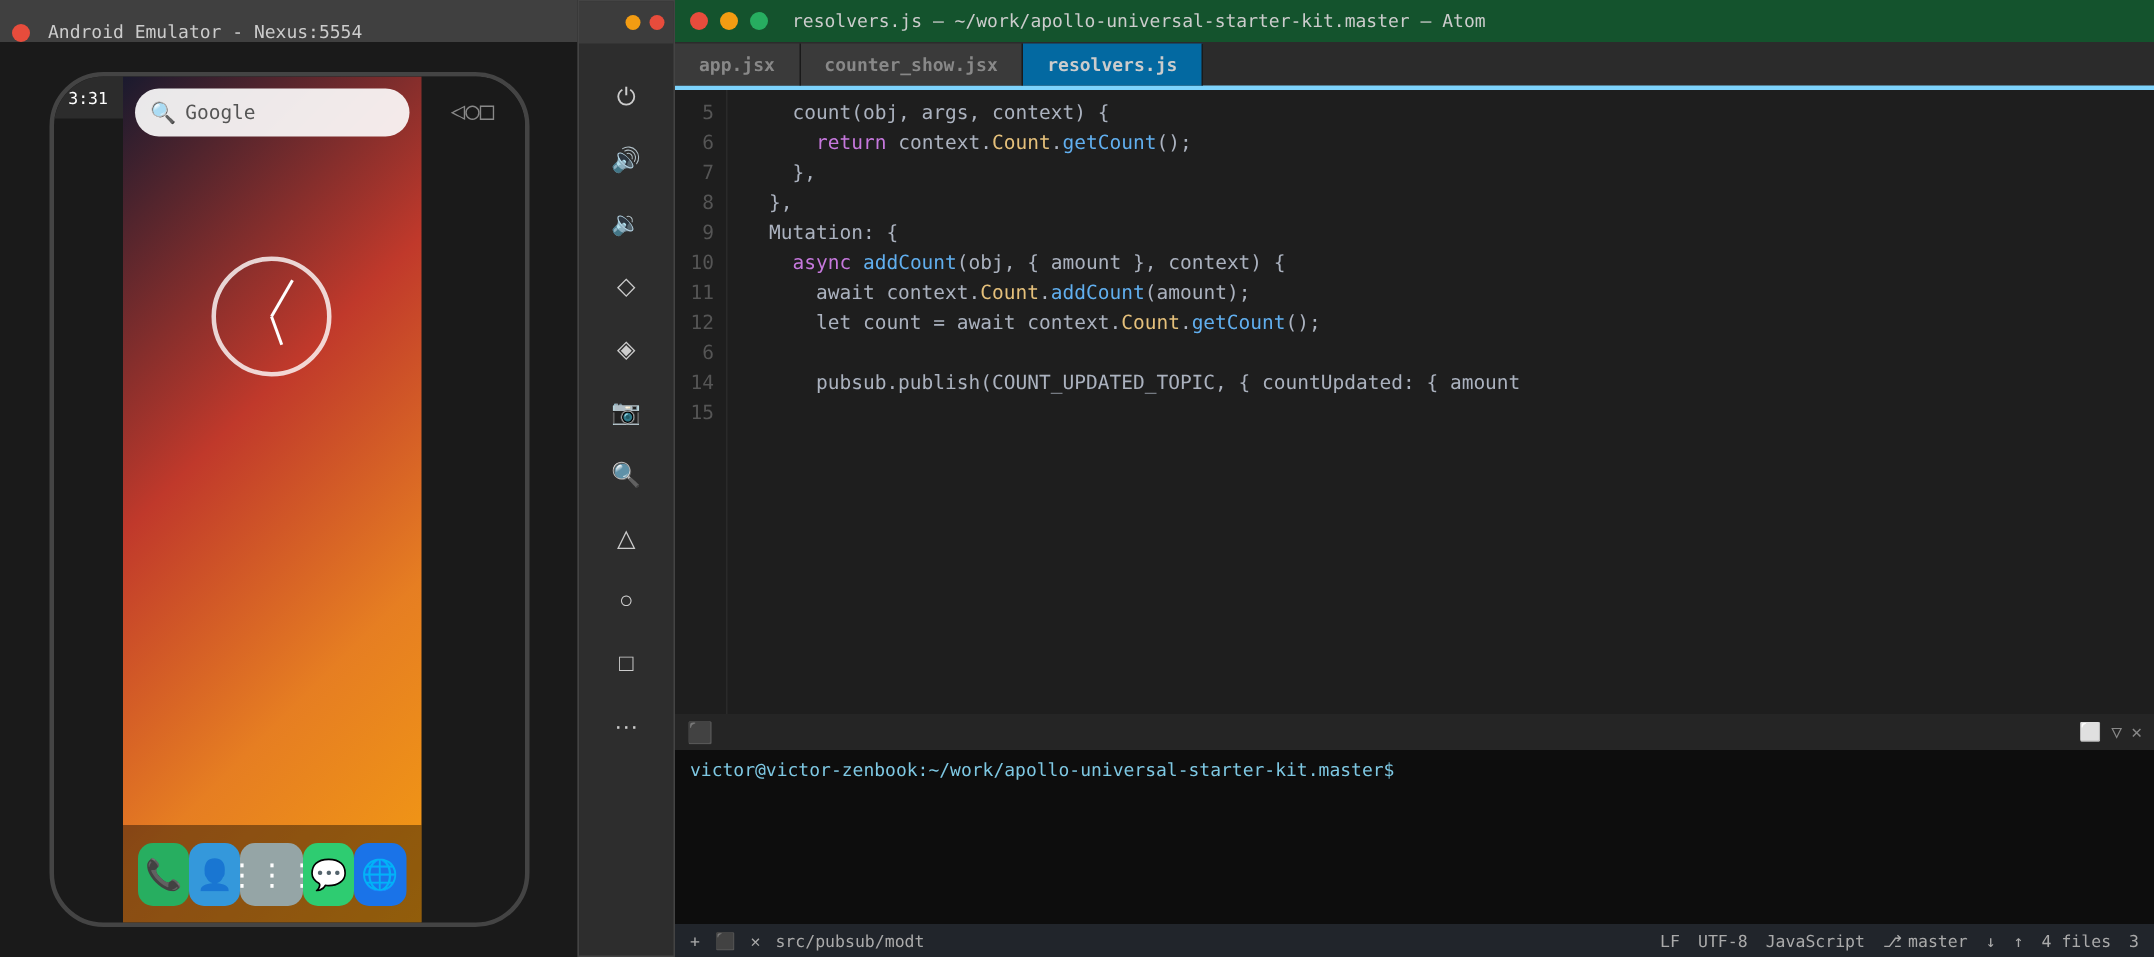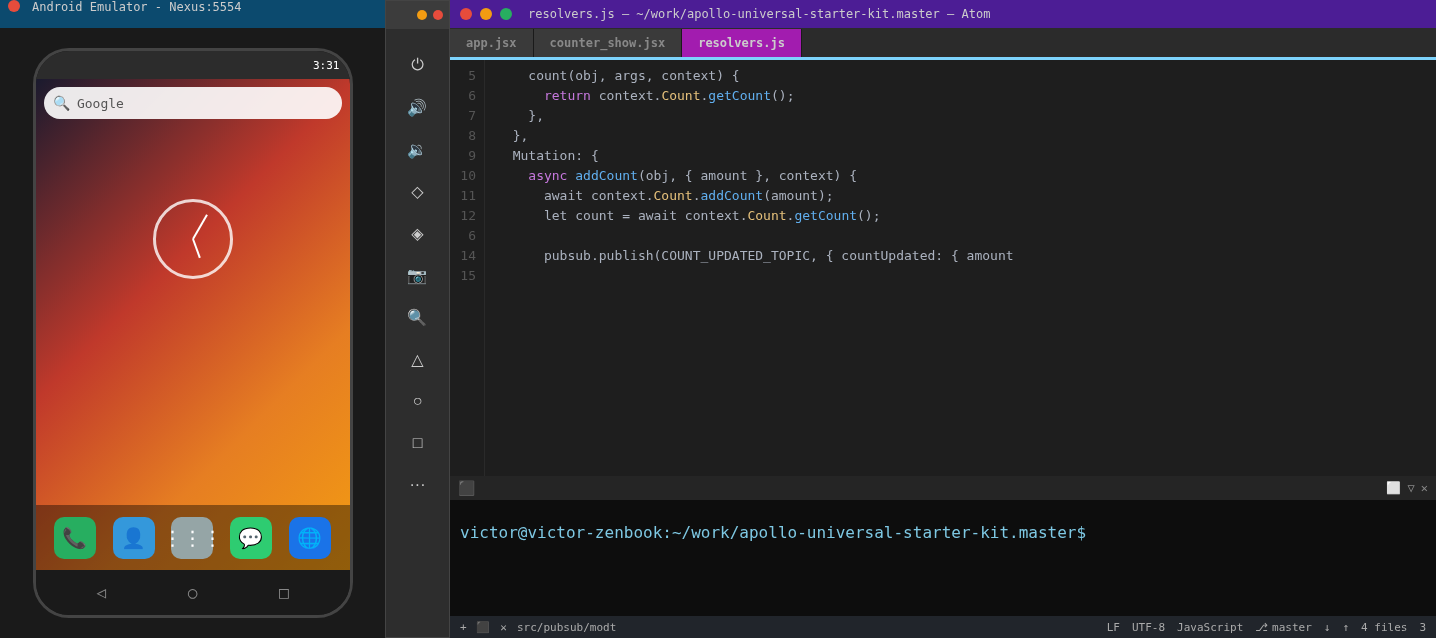--- a/index.html
+++ b/index.html
@@ -15,24 +15,24 @@
 
     
     #android-emulator {
       width: 385px;
       height: 638px;
       background: #1a1a1a;
       display: flex;
       flex-direction: column;
     }
     #android-titlebar {
-      background: #0c4a6e;
+      background: #404040;
       height: 28px;
       display: flex;
-      align-items: flex-start;
+      align-items: flex-end;
       padding: 0 8px;
       gap: 8px;
     }
     .window-dot {
       width: 12px; height: 12px; border-radius: 50%;
     }
     .dot-red { background: #e74c3c; }
     #android-title-text {
       color: #ccc;
       font-size: 12px;
@@ -45,21 +45,21 @@
       justify-content: center;
       padding: 10px;
     }
     #phone-frame {
       width: 320px;
       height: 570px;
       background: #1a1a1a;
       border-radius: 36px;
       border: 3px solid #444;
       display: flex;
-      flex-direction: column;
+      flex-direction: row;
       overflow: hidden;
       position: relative;
     }
     #phone-status-bar {
       background: #2c2c2c;
       height: 28px;
       display: flex;
       align-items: center;
       justify-content: flex-end;
       padding: 0 10px;
@@ -219,21 +219,21 @@
     }
 
     
     #atom-editor {
       flex: 1;
       display: flex;
       flex-direction: column;
       background: #1e1e1e;
     }
     #atom-titlebar {
-      background: #4c1d95;
+      background: #14532d;
       height: 28px;
       display: flex;
       align-items: center;
       padding: 0 10px;
       gap: 8px;
       text-align: center;
     }
     .atom-dot { width: 12px; height: 12px; border-radius: 50%; }
     .atom-red { background: #e74c3c; }
     .atom-yellow { background: #f39c12; }
@@ -257,21 +257,21 @@
       display: flex;
       align-items: center;
       font-size: 12px;
       color: #888;
       background: #3a3a3a;
       border-right: 1px solid #1a1a1a;
       cursor: pointer;
       gap: 6px;
     }
     .atom-tab.active {
-      background: #a21caf;
+      background: #0369a1;
       color: #ccc;
       justify-content: flex-end;
     }
     #atom-content {
       flex: 1;
       display: flex;
       flex-direction: column;
       overflow: hidden;
     }
     #code-area {
@@ -329,23 +329,23 @@
       gap: 6px;
       align-items: center;
     }
     .term-ctrl-btn {
       color: #888;
       font-size: 12px;
       cursor: pointer;
     }
     #terminal-body {
       flex: 1;
-      padding: 24px 10px;
+      padding: 4px 10px;
       color: #ccc;
-      font-size: 16px;
+      font-size: 12px;
       line-height: 18px;
     }
     #terminal-prompt {
       color: #7ec8e3;
     }
 
     #atom-statusbar {
       height: 22px;
       background: #21252b;
       display: flex;

